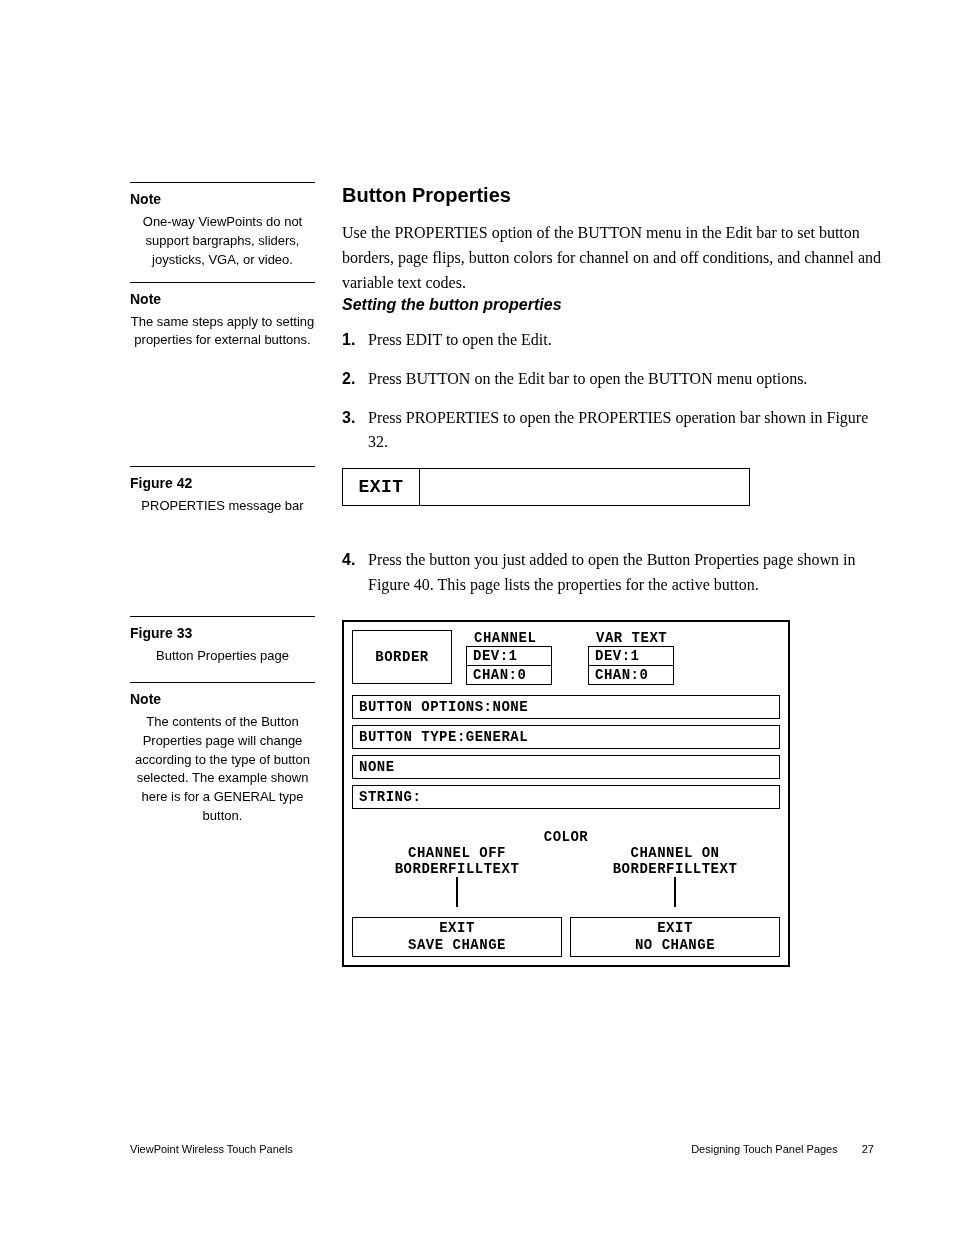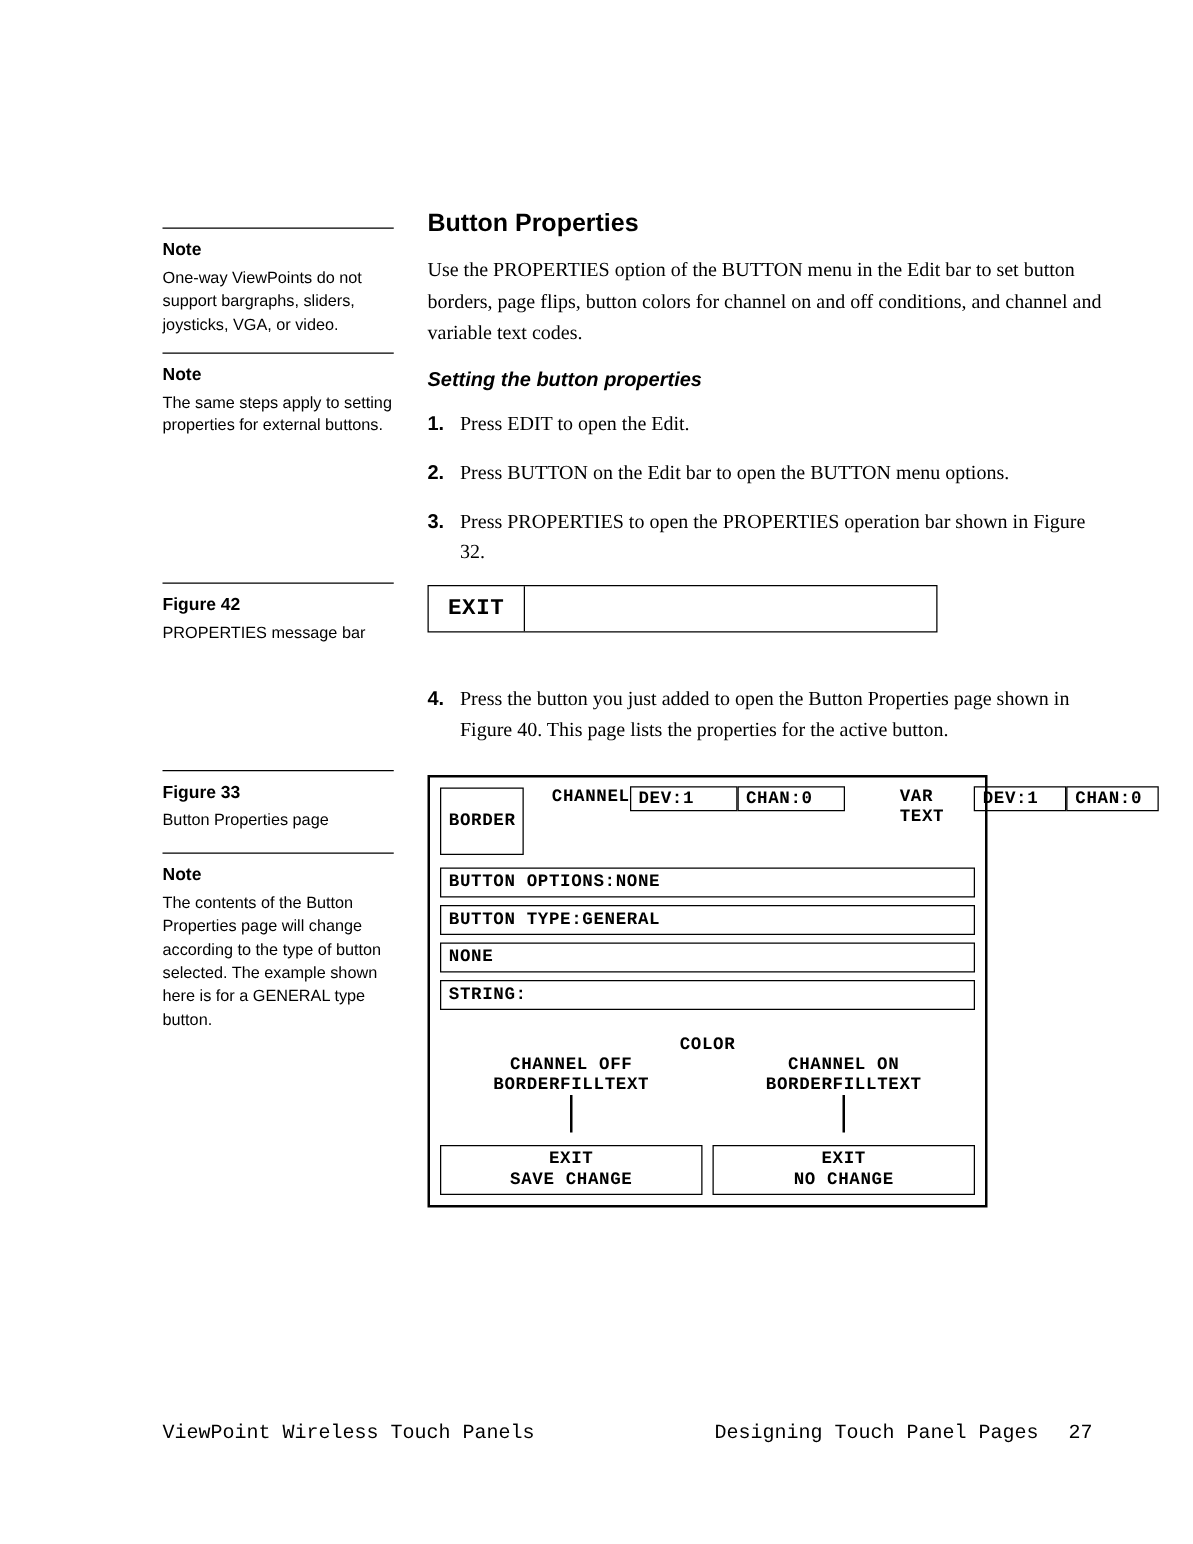--- a/index.html
+++ b/index.html
@@ -28,26 +28,27 @@
   }
   .side-head {
     font-weight: bold;
     font-size: 14px;
     margin: 8px 0 6px 0;
   }
   .side-text {
     font-size: 13px;
     line-height: 1.45;
     margin: 0;
+    text-align: center;
   }
   h2.section-title {
     font-family: Arial, Helvetica, sans-serif;
     font-weight: bold;
     font-size: 20px;
-    margin: 0 0 14px 0;
+    margin: 16px 0 14px 0;
   }
   .body-text {
     font-size: 16px;
     line-height: 1.55;
     margin: 0;
   }
   .subhead {
     font-family: Arial, Helvetica, sans-serif;
     font-style: italic;
     font-weight: bold;
@@ -122,20 +123,21 @@
   }
   .border-btn {
     width: 86px;
     display: flex;
     align-items: center;
     justify-content: center;
     height: 46px;
   }
   .chgroup {
     display: flex;
+    flex-direction: column;
     align-items: flex-start;
   }
   .chgroup .lbl {
     margin: 0 0 1px 8px;
   }
   .chgroup .mini {
     border: 1.5px solid #000;
     padding: 1px 6px;
     width: 72px;
     margin-top: -1px;
@@ -196,22 +198,22 @@
     text-align: center;
     line-height: 1.2;
     padding: 2px 0;
   }
 
   .footer {
     position: absolute;
     bottom: 80px;
     left: 130px;
     right: 80px;
-    font-family: Liberation Mono, monospace;
-    font-size: 16px;
+    font-family: Liberation Sans, sans-serif;
+    font-size: 11px;
     display: flex;
     justify-content: space-between;
   }
   .footer .pn { margin-left: 24px; }
 </style>
 </head>
 <body>
 
 <div class="page">
 

